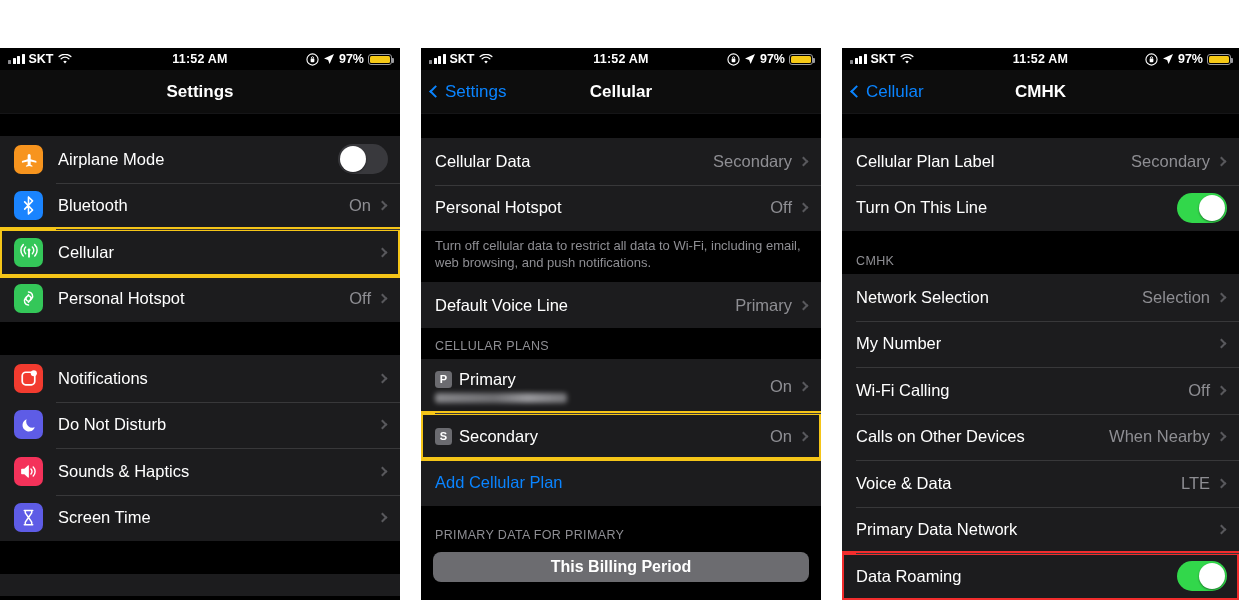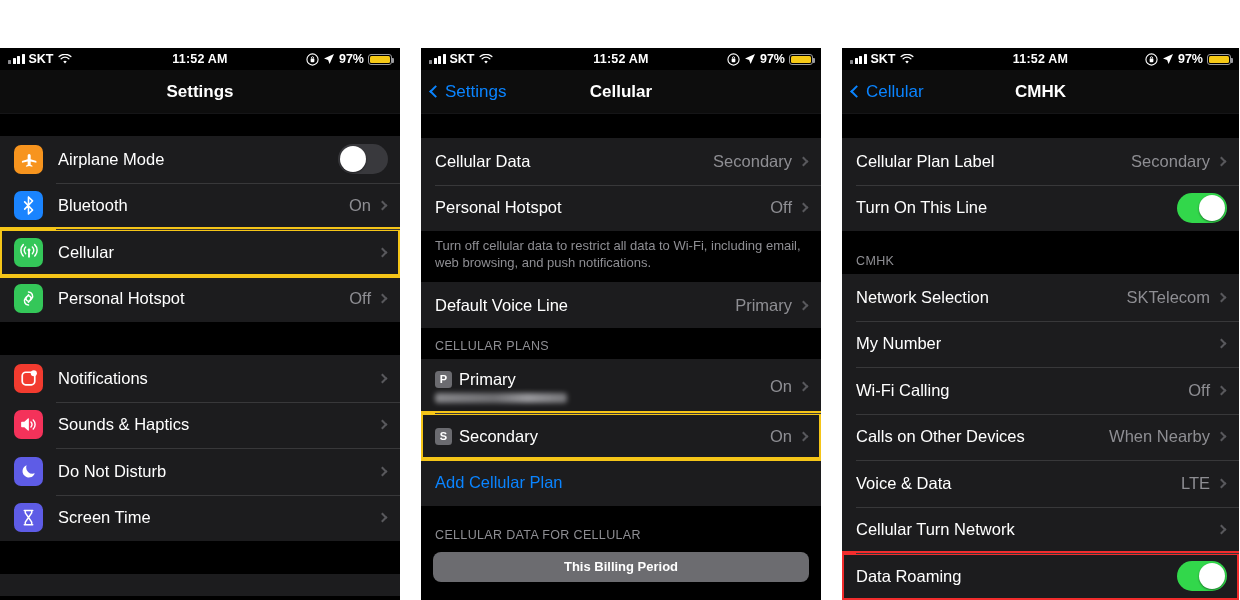--- a/index.html
+++ b/index.html
@@ -157,21 +157,21 @@
 
   
   .hl-yellow { outline:4px solid #f5c518; outline-offset:-2px; z-index:5; }
   .hl-red { outline:4px solid #f22d2d; outline-offset:-2px; z-index:5; }
 
   
   .seg-wrap { background:#000; padding:4px 12px 0; }
   .seg {
     height:30px; border-radius:8px; background:#6c6c70;
     display:flex; align-items:center; justify-content:center;
-    font-size:13px; font-weight:bold; color:#fff;
+    font-size:16px; font-weight:bold; color:#fff;
   }
   svg { display:block; }
 </style>
 </head>
 <body>
 
 <div class="stage">
 
   <div class="panel p1">
 
@@ -279,37 +279,37 @@
             <svg width="19" height="19" viewBox="0 0 20 20">
                 <rect x="3.4" y="3.4" width="13.2" height="13.2" rx="3.6" stroke="#fff" stroke-width="1.8" fill="none"></rect>
                 <circle cx="15.6" cy="4.4" r="3.2" fill="#fff"></circle>
               </svg>
           </span>
           <span class="label">Notifications</span>
           <span class="chev"></span>
         </div>
 
         <div class="row inset-sep">
+          <span class="ico" style="background:#5e5ce6">
+            <svg width="18" height="18" viewBox="0 0 20 20">
+                <path d="M16.4 12.6A7 7 0 017.4 3.6a7 7 0 109 9z" fill="#fff"></path>
+              </svg>
+          </span>
+          <span class="label">Do Not Disturb</span>
+          <span class="chev"></span>
+        </div>
+
+        <div class="row inset-sep">
           <span class="ico" style="background:#f4325a">
             <svg width="19" height="17" viewBox="0 0 20 18">
                 <path d="M9.4 2.6L5.6 6H3a.8.8 0 00-.8.8v4.4c0 .45.35.8.8.8h2.6l3.8 3.4a.6.6 0 001-.45V3.05a.6.6 0 00-1-.45z" fill="#fff"></path>
                 <path d="M12.6 6.4a3.6 3.6 0 010 5.2M15 4.2a6.8 6.8 0 010 9.6" stroke="#fff" stroke-width="1.5" fill="none" stroke-linecap="round"></path>
               </svg>
           </span>
           <span class="label">Sounds &amp; Haptics</span>
-          <span class="chev"></span>
-        </div>
-
-        <div class="row inset-sep">
-          <span class="ico" style="background:#5e5ce6">
-            <svg width="18" height="18" viewBox="0 0 20 20">
-                <path d="M16.4 12.6A7 7 0 017.4 3.6a7 7 0 109 9z" fill="#fff"></path>
-              </svg>
-          </span>
-          <span class="label">Do Not Disturb</span>
           <span class="chev"></span>
         </div>
 
         <div class="row inset-sep">
           <span class="ico" style="background:#5e5ce6">
             <svg width="15" height="19" viewBox="0 0 16 20">
                 <path d="M3.5 2.4h9M3.5 17.6h9M4.6 2.4v2.7L8 10l-3.4 4.9v2.7M11.4 2.4v2.7L8 10l3.4 4.9v2.7" stroke="#fff" stroke-width="1.6" fill="none" stroke-linecap="round" stroke-linejoin="round"></path>
               </svg>
           </span>
           <span class="label">Screen Time</span>
@@ -421,21 +421,21 @@
           <span class="value">On</span>
           <span class="chev"></span>
         </div>
 
         <div class="row">
           <span class="label blue">Add Cellular Plan</span>
         </div>
       </div>
 
       <div class="sect-wrap" style="height:42px">
-        <div class="sect-head">CELLULAR DATA FOR CELLULAR</div>
+        <div class="sect-head">PRIMARY DATA FOR PRIMARY</div>
       </div>
 
       <div class="seg-wrap">
         <div class="seg">This Billing Period</div>
       </div>
     </div>
   </div>
 
   <div class="gap"></div>
 
@@ -504,21 +504,21 @@
         </div>
       </div>
 
       <div class="sect-wrap" style="height:43px">
         <div class="sect-head">CMHK</div>
       </div>
 
       <div class="group">
         <div class="row">
           <span class="label">Network Selection</span>
-          <span class="value">SKTelecom</span>
+          <span class="value">Selection</span>
           <span class="chev"></span>
         </div>
         <div class="row">
           <span class="label">My Number</span>
           <span class="chev"></span>
         </div>
         <div class="row">
           <span class="label">Wi-Fi Calling</span>
           <span class="value">Off</span>
           <span class="chev"></span>
@@ -527,21 +527,21 @@
           <span class="label">Calls on Other Devices</span>
           <span class="value">When Nearby</span>
           <span class="chev"></span>
         </div>
         <div class="row">
           <span class="label">Voice &amp; Data</span>
           <span class="value">LTE</span>
           <span class="chev"></span>
         </div>
         <div class="row">
-          <span class="label">Cellular Turn Network</span>
+          <span class="label">Primary Data Network</span>
           <span class="chev"></span>
         </div>
         <div class="row hl-red">
           <span class="label">Data Roaming</span>
           <span class="toggle on">
               <span class="knob"></span>
             </span>
         </div>
         <div class="row" style="min-height:24px"></div>
       </div>

